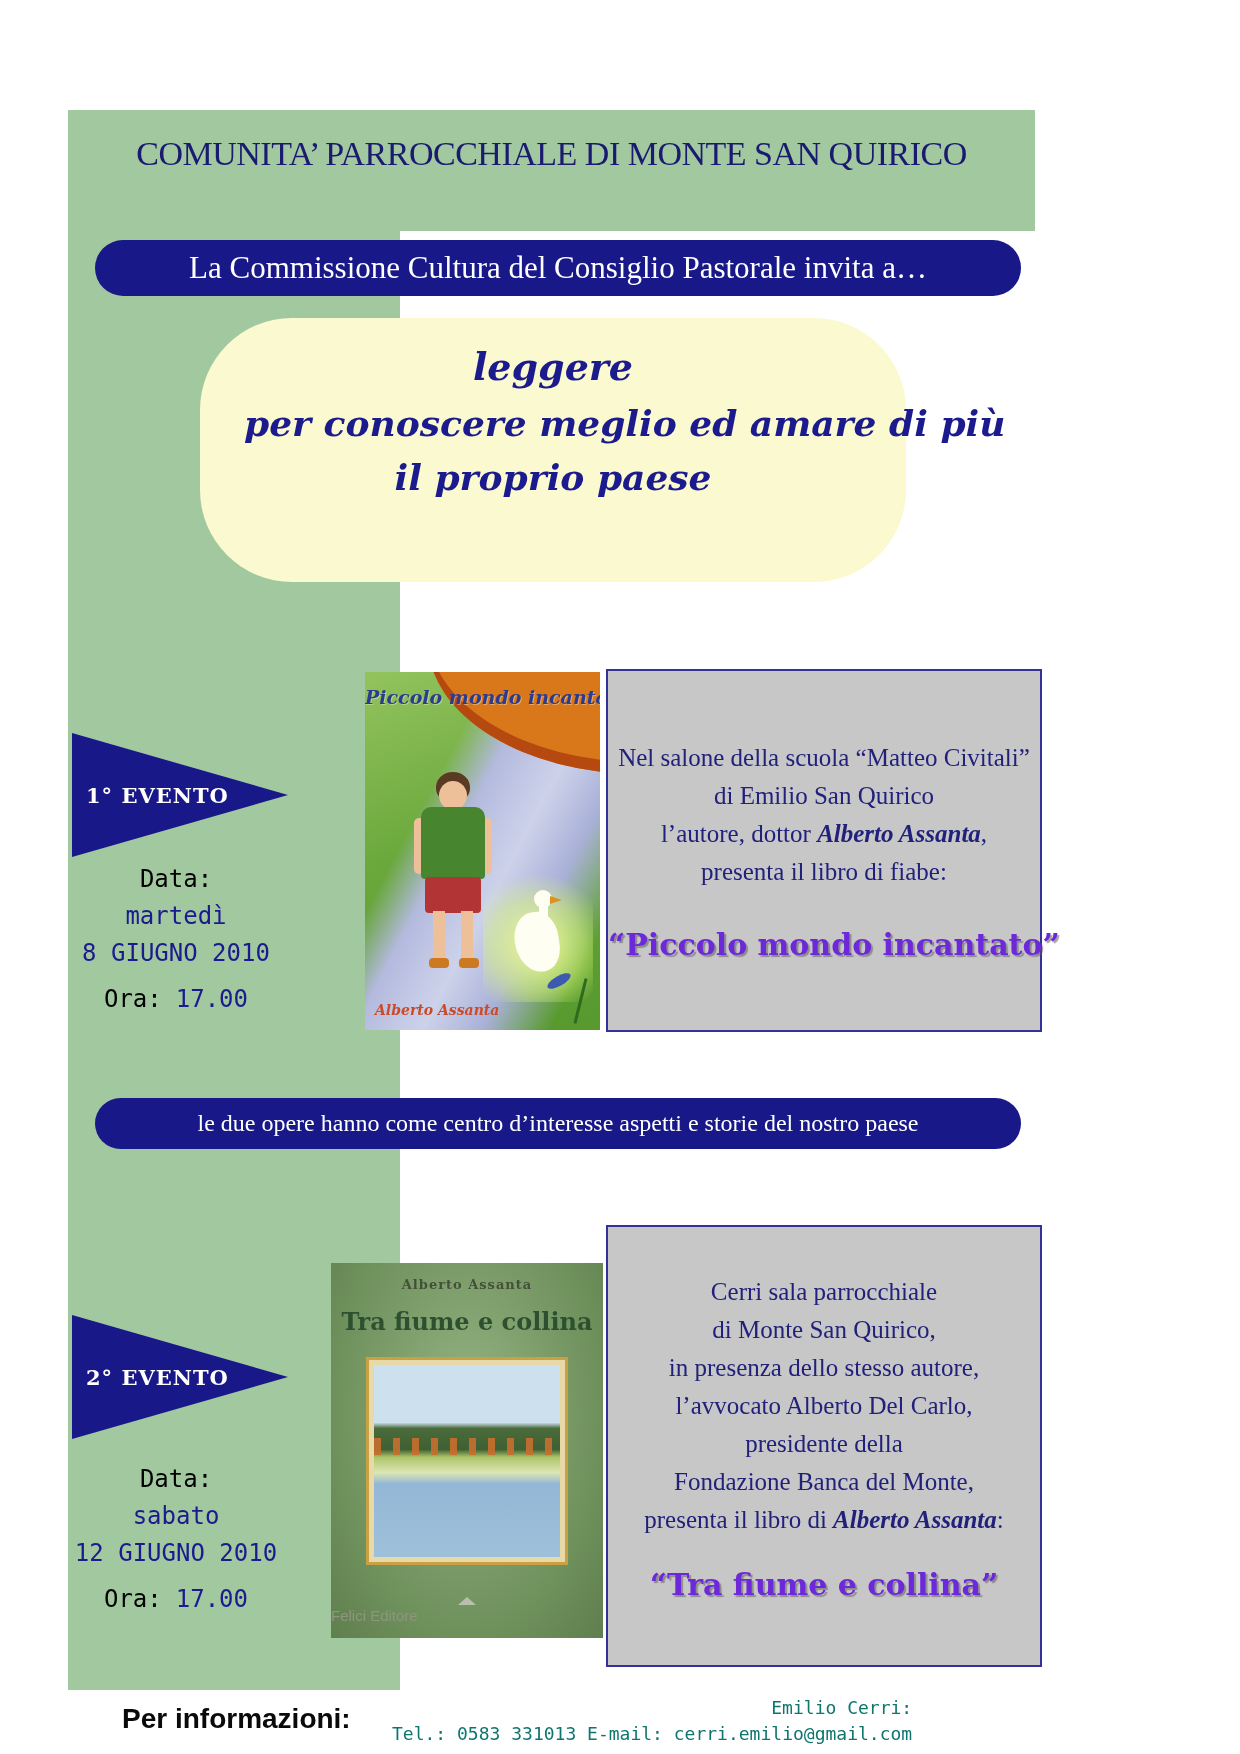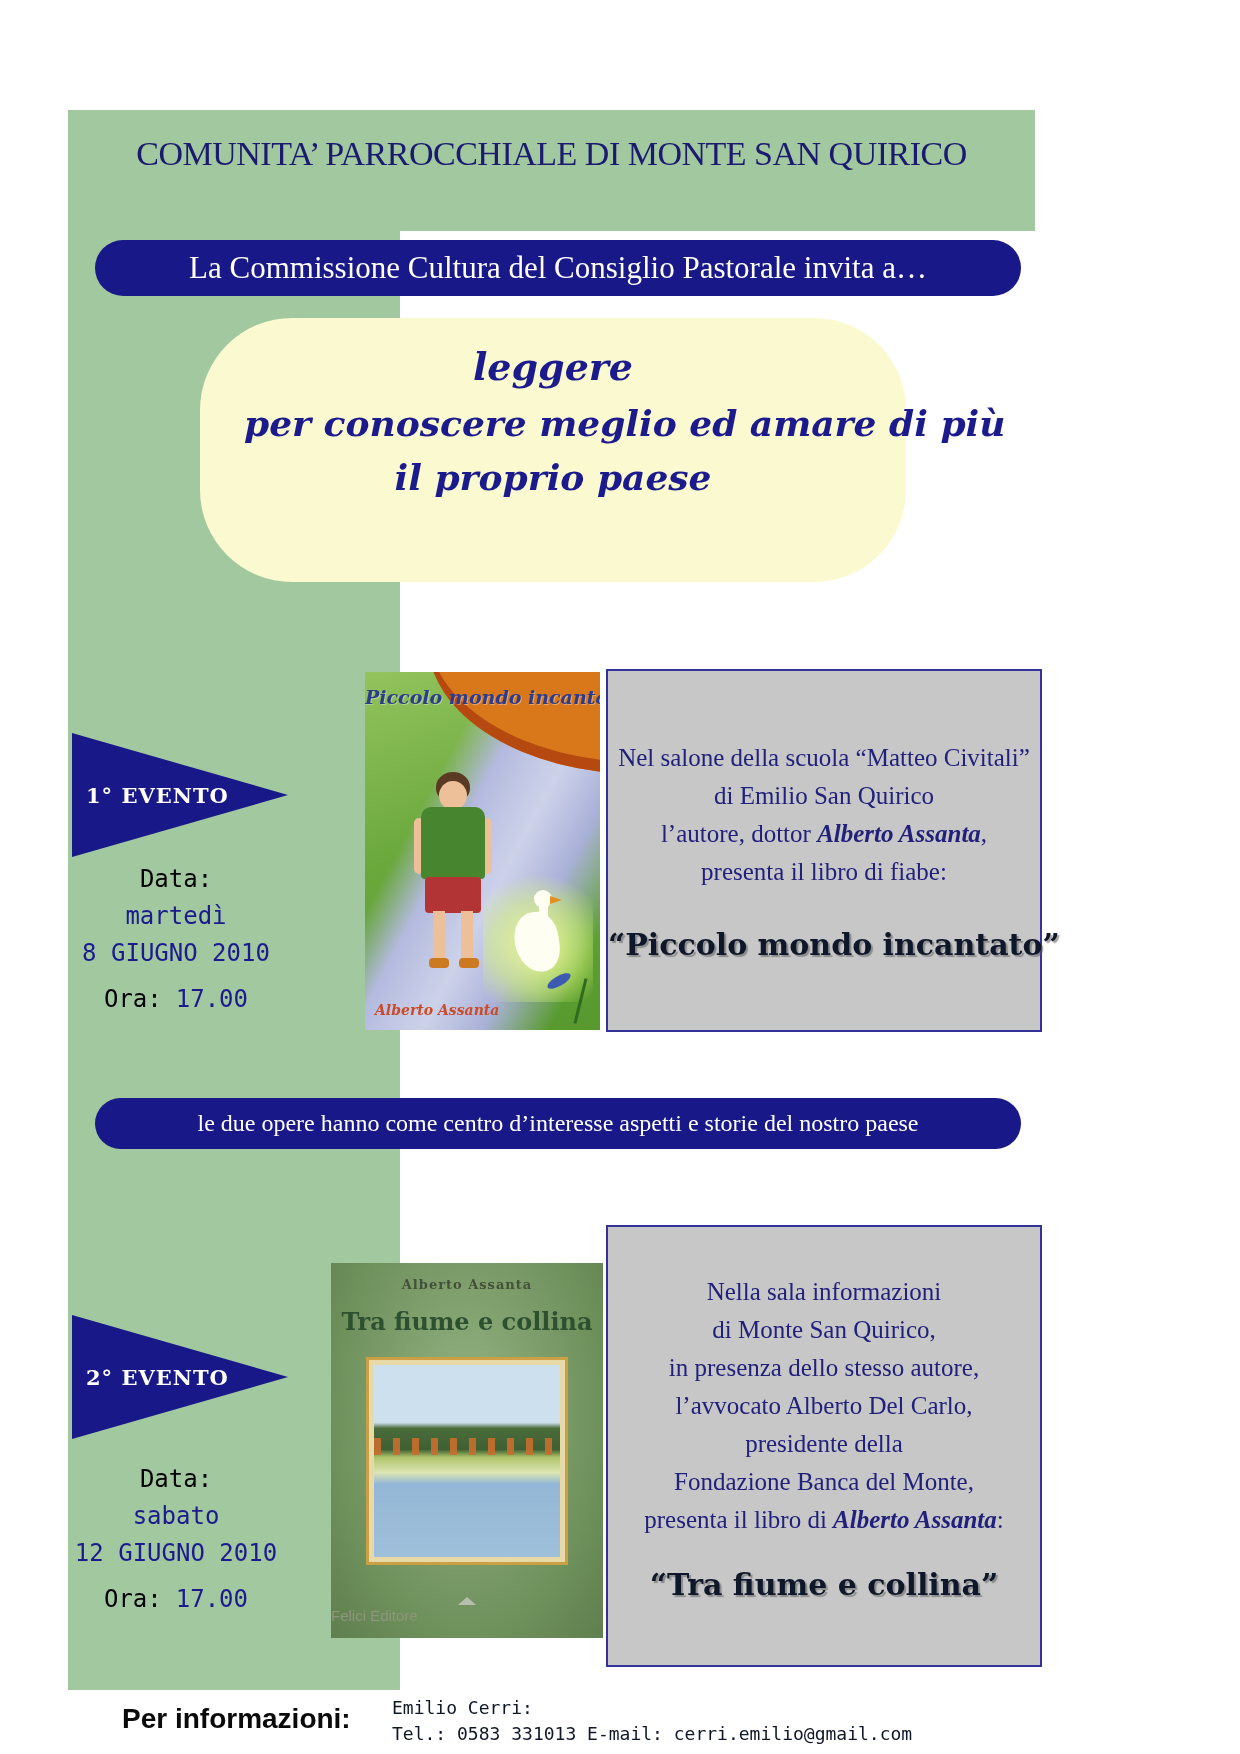--- a/index.html
+++ b/index.html
@@ -91,21 +91,21 @@
   .gray-panel { position:absolute; background:#c7c7c7; border:2px solid #32329a;
                 text-align:center; color:#21217c; box-sizing:border-box; }
   .panel1 { left:606px; top:634px; width:436px; height:363px; }
   .panel2 { left:606px; top:1190px; width:436px; height:442px; }
   .panel-lines-1 { margin-top:68px; }
   .panel-lines-2 { margin-top:46px; }
   .panel-line { height:38px; line-height:38px; font-size:25px; white-space:nowrap;
                 font-family:"Liberation Serif", serif; }
   .em { font-weight:bold; font-style:italic; }
   .panel-book-title { font-family:"DejaVu Serif", serif; font-weight:bold; font-size:30px;
-                      color:#0f172a; text-shadow:2px 2px 1px rgba(90,90,90,0.55); white-space:nowrap; }
+                      color:#6d28d9; text-shadow:2px 2px 1px rgba(90,90,90,0.55); white-space:nowrap; }
   .pbt1 { margin-top:36px; }
   .pbt2 { margin-top:28px; }
 
   
   .cover2 { position:absolute; left:331px; top:1228px; width:272px; height:375px; overflow:hidden;
             background:radial-gradient(ellipse at 50% 40%, #94b383 0%, #6e905b 70%, #5f7f4e 100%); }
   .c2-author { position:absolute; top:14px; left:0; width:100%; text-align:center;
                font-family:"DejaVu Serif", serif; font-size:13px; font-weight:bold;
                color:#44503a; letter-spacing:1px; }
   .c2-title { position:absolute; top:44px; left:0; width:100%; text-align:center;
@@ -123,21 +123,21 @@
   .c2-publisher { position:absolute; bottom:14px; left:0; width:100%; 
                   color:#8f957f; font-size:15px; font-family:"Liberation Sans", sans-serif; }
   .c2-mark { display:block; width:0; height:0; margin:0 auto 2px;
              border-left:9px solid transparent; border-right:9px solid transparent;
              border-bottom:8px solid #b9bfae; }
 
   
   .footer-label { position:absolute; left:122px; top:1668px; font-family:"Liberation Sans", sans-serif;
                   font-size:28px; font-weight:600; color:#0a0a0a; white-space:nowrap; }
   .footer-contact { position:absolute; left:392px; top:1660px; font-family:"DejaVu Sans Mono", monospace;
-                    font-size:18px; color:#0f172a; line-height:26px; white-space:nowrap; }
+                    font-size:18px; color:#0f766e; line-height:26px; white-space:nowrap;text-align:right; }
 </style>
 </head>
 <body>
 
 <div class="page">
 
   <div class="green-col"></div>
   <div class="green-header"></div>
 
   <div class="main-title">COMUNITA’ PARROCCHIALE DI MONTE SAN QUIRICO</div>
@@ -227,21 +227,21 @@
       </div>
     </div>
     <div class="c2-publisher">
       <span class="c2-mark"></span>
       <span>Felici Editore</span>
     </div>
   </div>
 
   <div class="gray-panel panel2">
     <div class="panel-lines-2">
-      <div class="panel-line">Nella sala informazioni</div>
+      <div class="panel-line">Cerri sala parrocchiale</div>
       <div class="panel-line">di Monte San Quirico,</div>
       <div class="panel-line">in presenza dello stesso autore,</div>
       <div class="panel-line">l’avvocato Alberto Del Carlo,</div>
       <div class="panel-line">presidente della</div>
       <div class="panel-line">Fondazione Banca del Monte,</div>
       <div class="panel-line">
         <span>presenta il libro di </span><span class="em">Alberto Assanta</span><span>:</span>
       </div>
       <div class="panel-book-title pbt2">“Tra fiume e collina”</div>
     </div>

